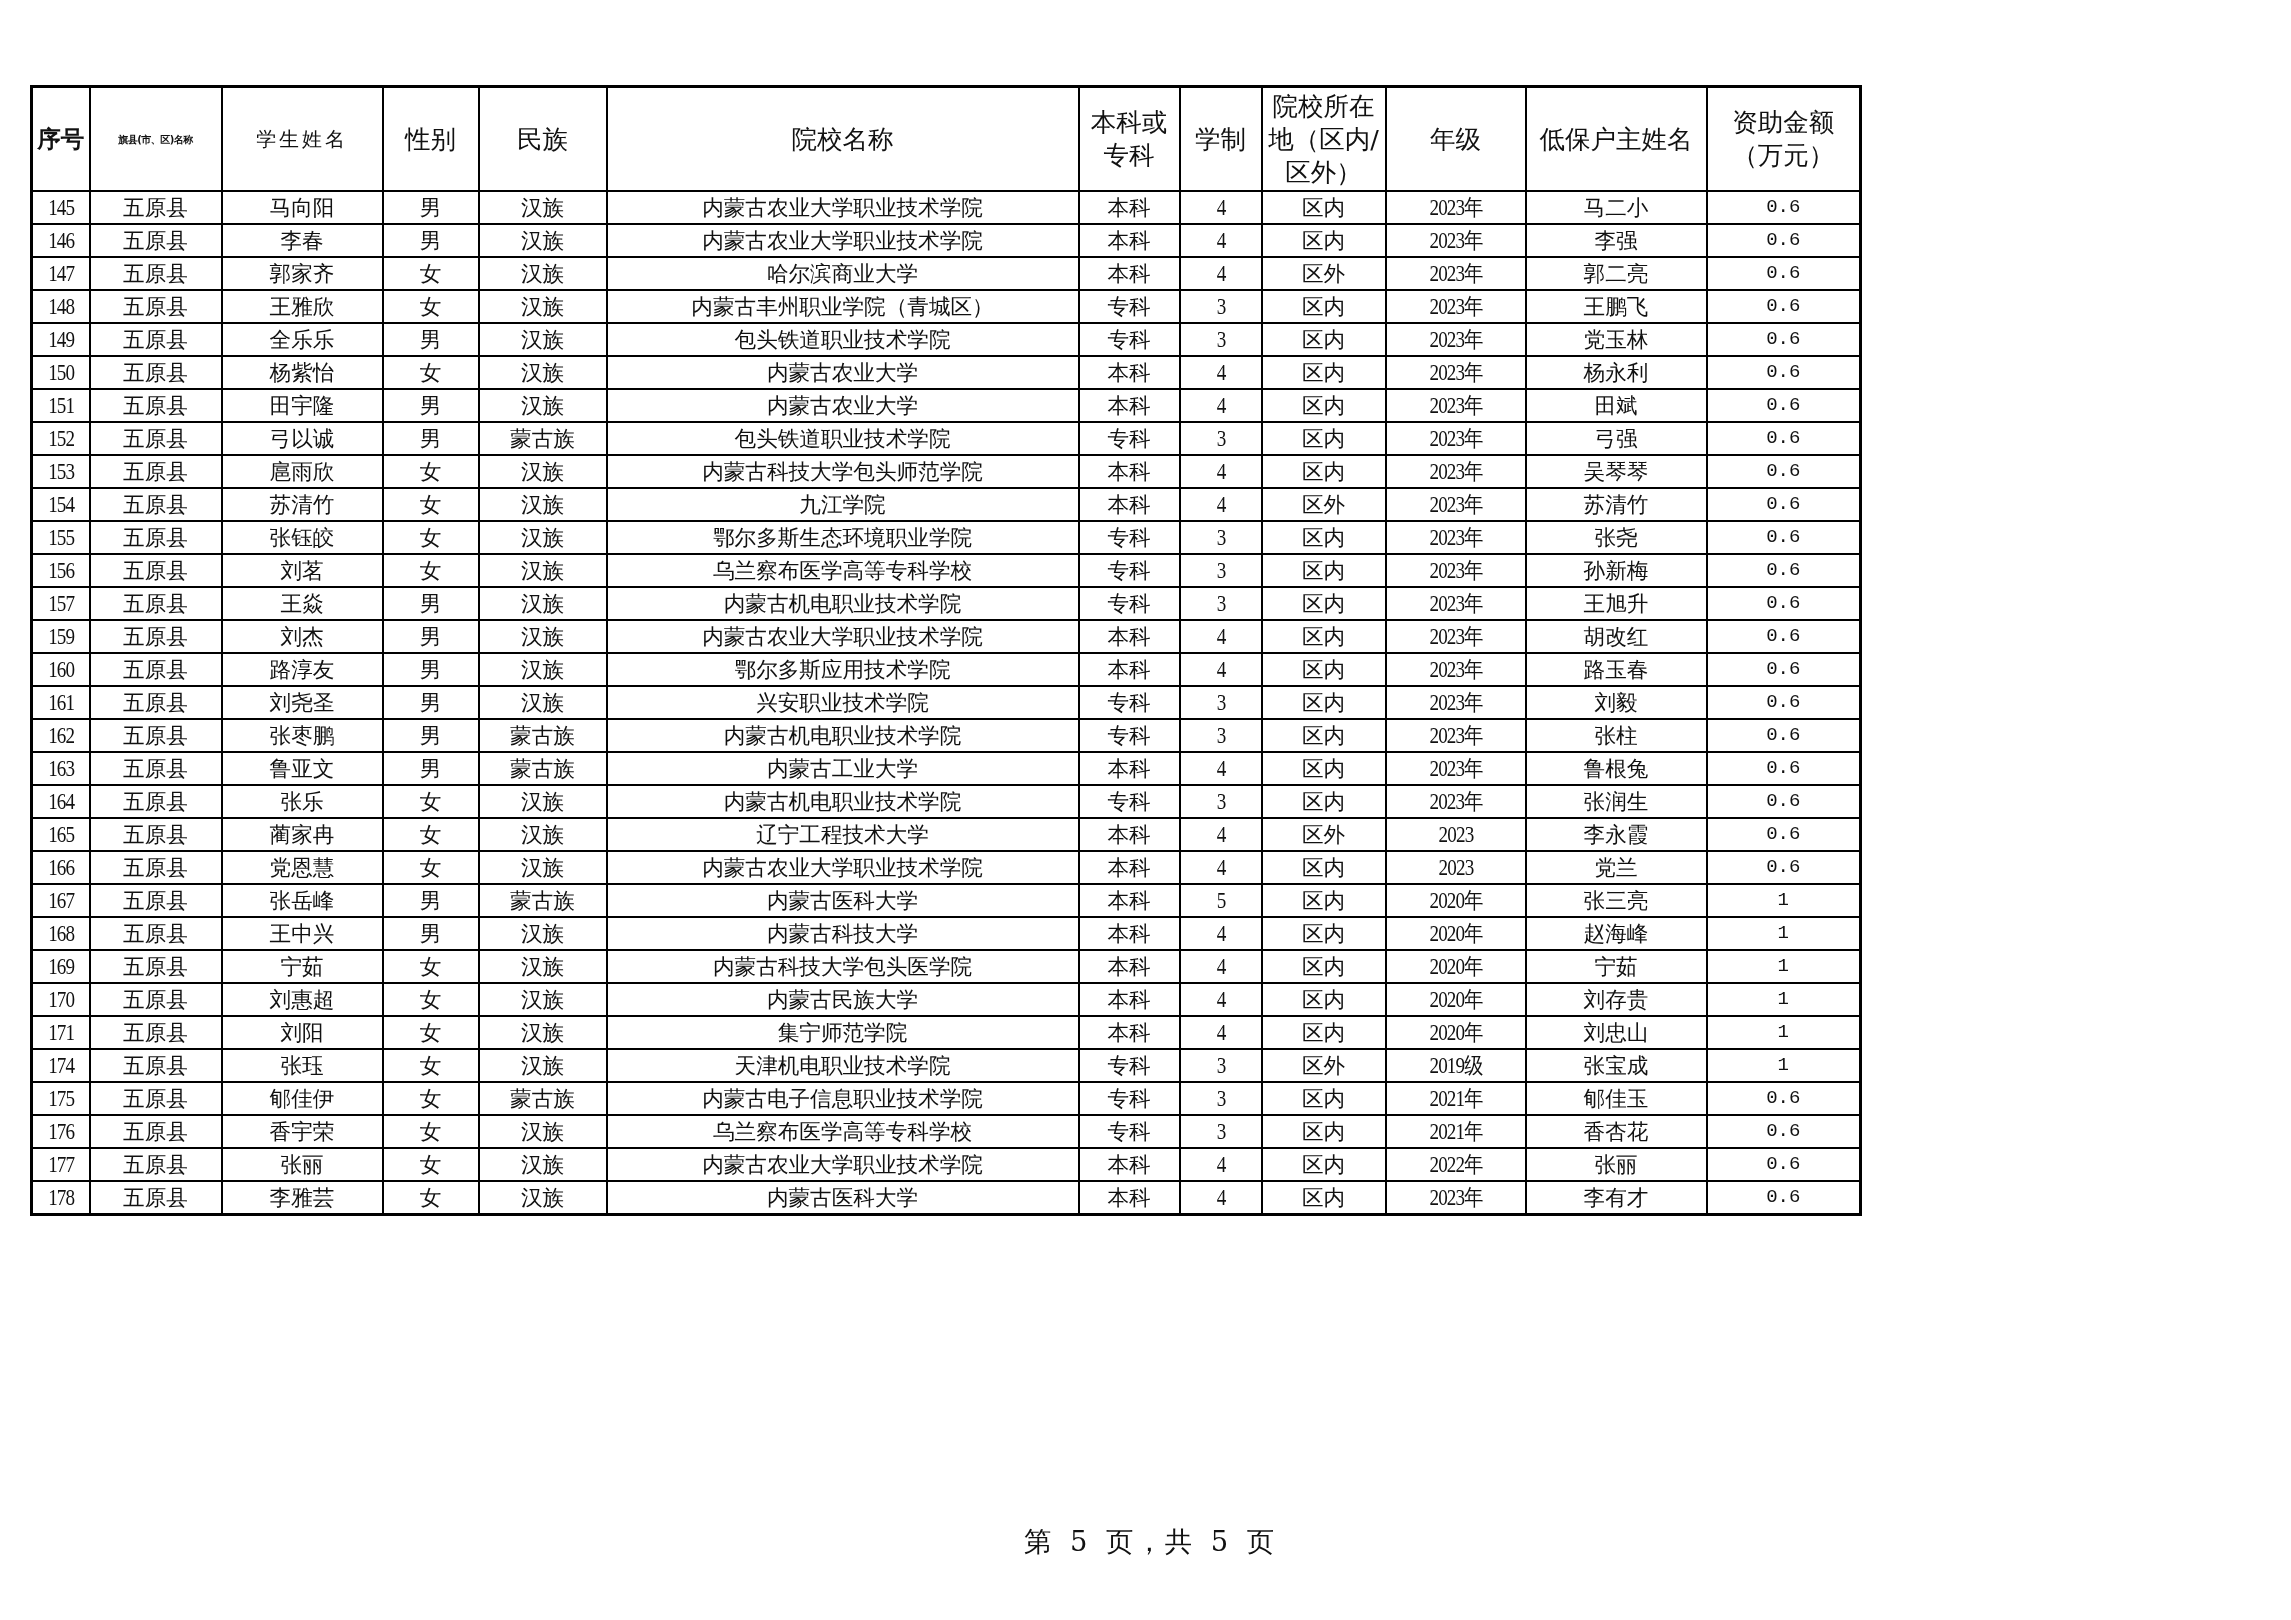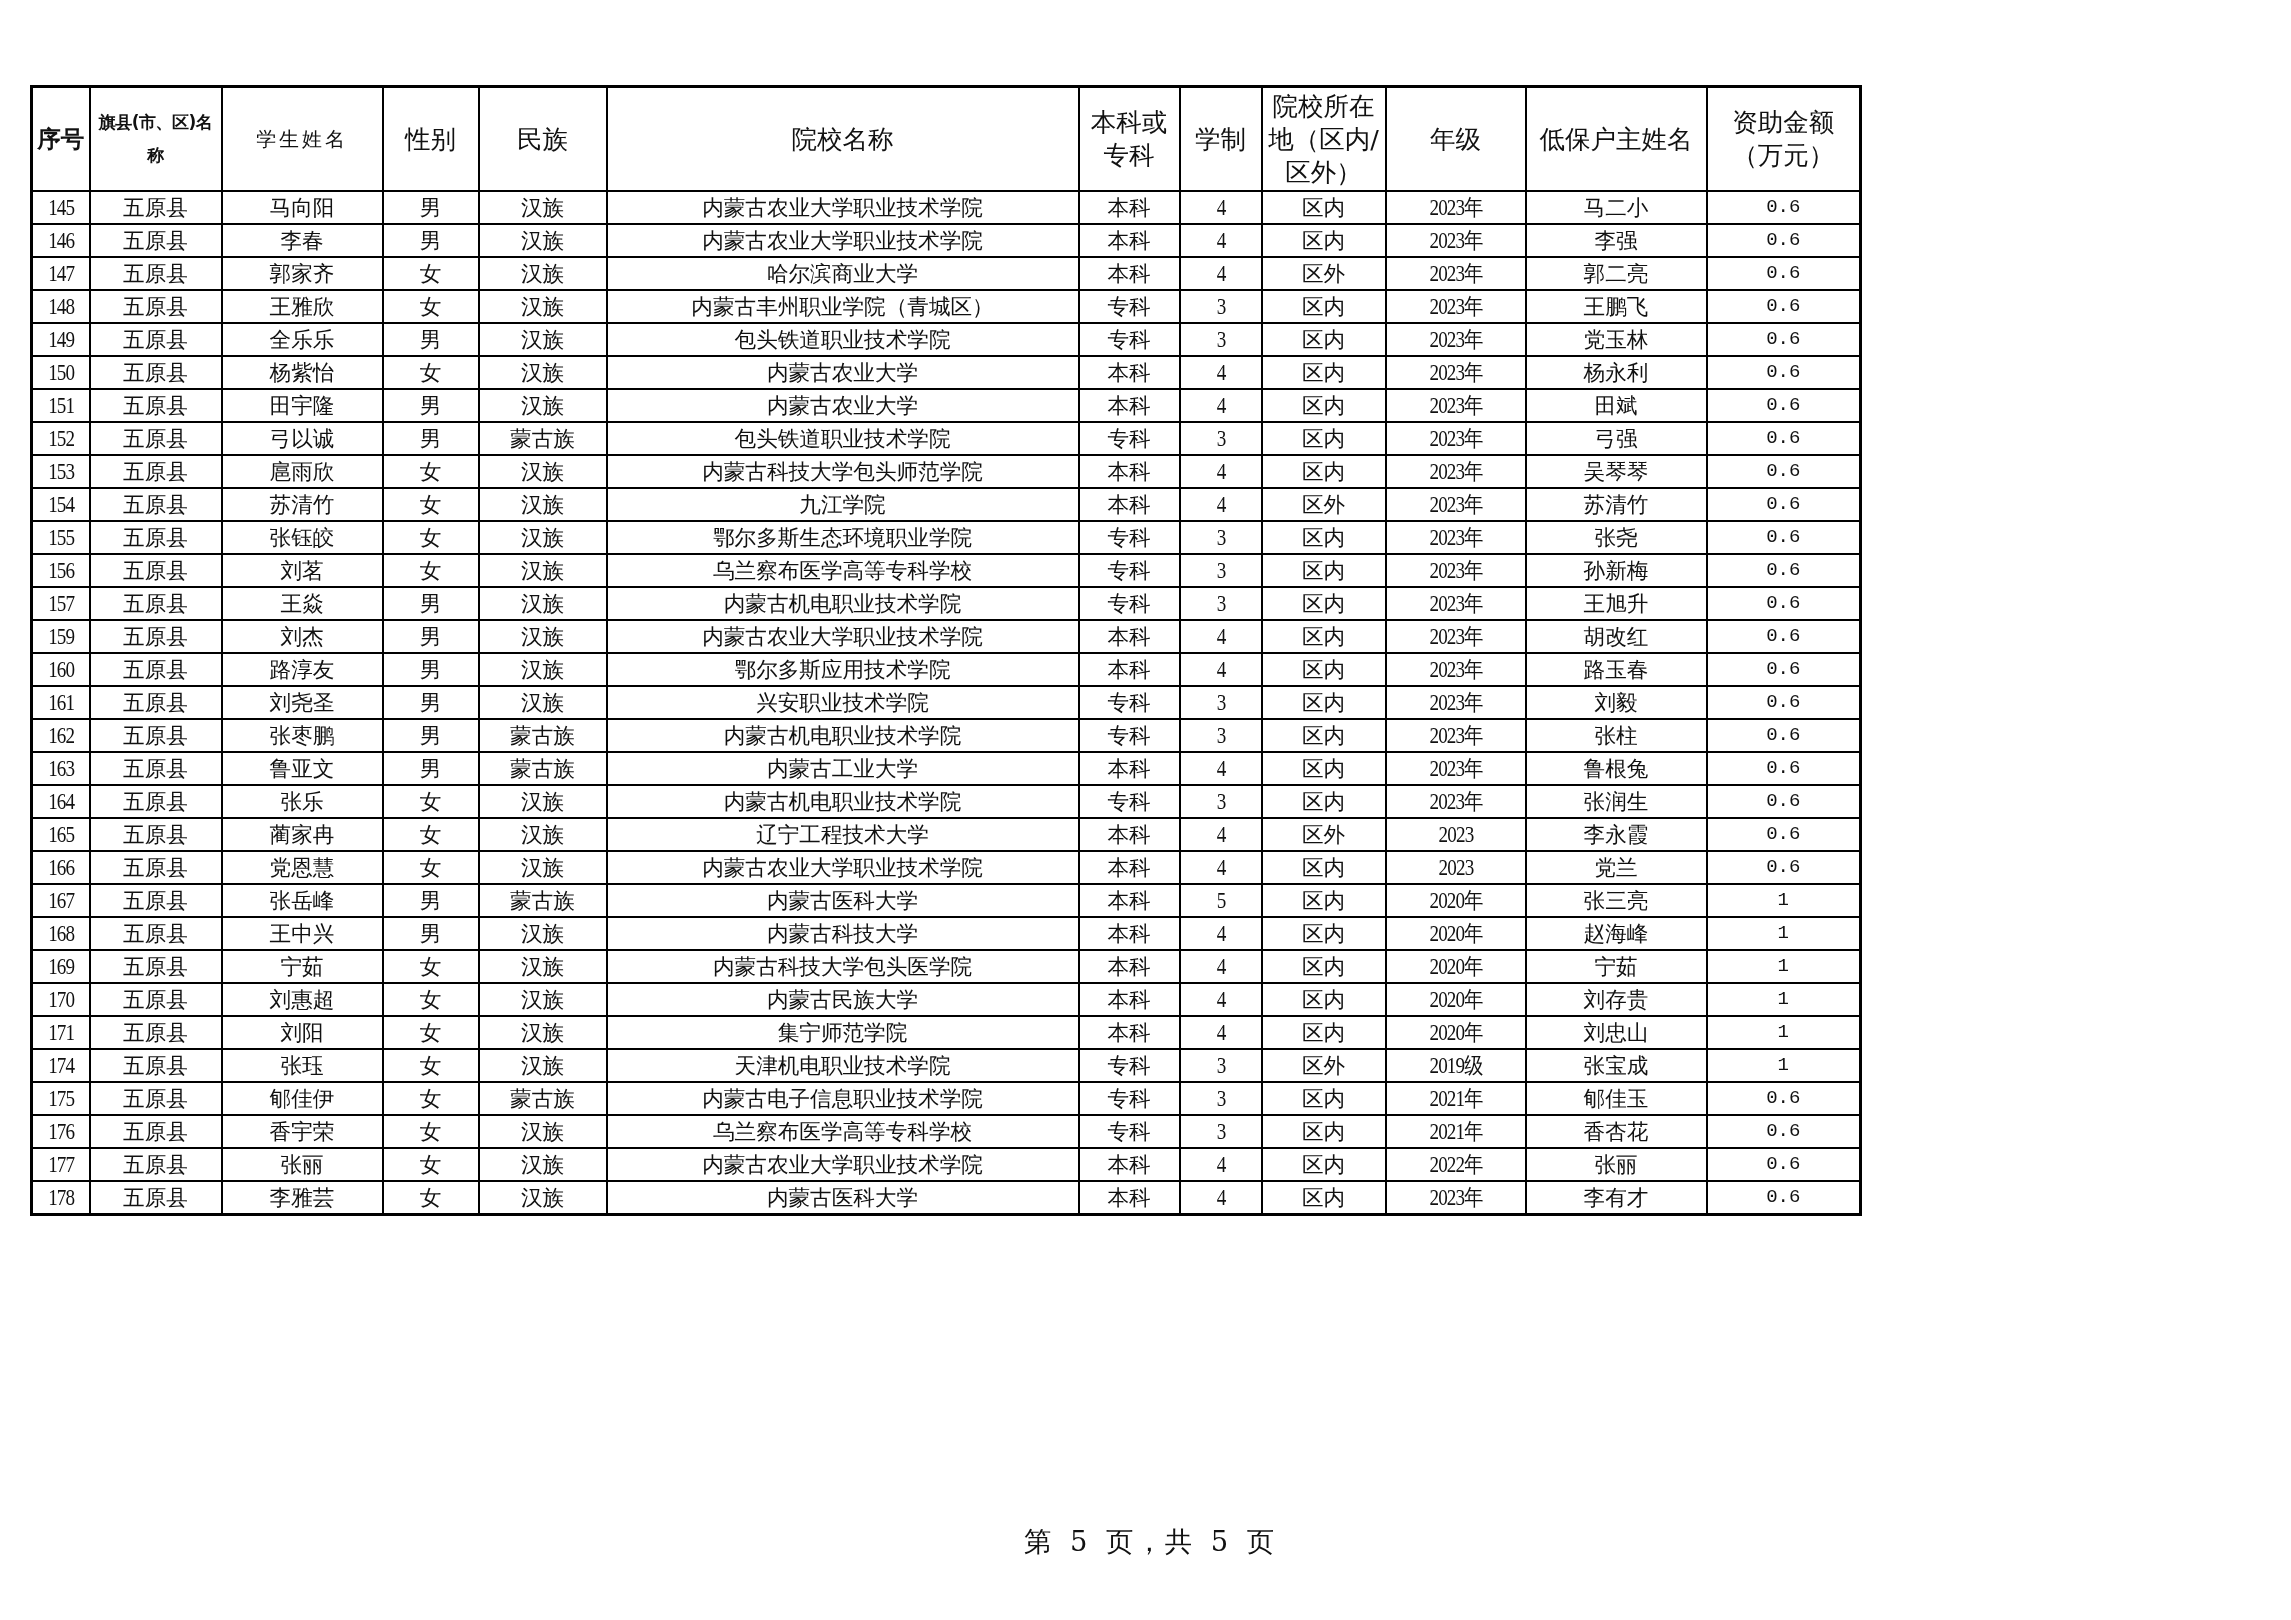--- a/index.html
+++ b/index.html
@@ -13,21 +13,21 @@
     border: 3.9px solid #000;
   }
   .sheet th, .sheet td {
     border: 2.9px solid #000; padding: 0; text-align: center; vertical-align: middle;
     overflow: hidden; white-space: nowrap;
   }
   .sheet thead th {
     height: 102px; font-family: "DejaVu Sans", "Liberation Sans", sans-serif;
     font-weight: normal; font-size: 25.5px; line-height: 33px; white-space: normal;
   }
-  .sheet thead th.h-small { font-size: 17px; font-weight: bold; letter-spacing: -0.5px; }
+  .sheet thead th.h-small { font-size: 10px; font-weight: bold; letter-spacing: -0.5px; }
   .sheet thead th.h-big { font-size: 20px; letter-spacing: 2.9px; }
   .sheet thead th.h-num { font-size: 23.5px; font-weight: bold; }
   .sheet tbody td {
     height: 31px; font-size: 21.6px; line-height: 27.4px;
   }
   .sheet tbody td.c-num { font-family: "Liberation Serif", serif; font-size: 22.5px; letter-spacing: -1px; transform: scaleX(0.85); }
   .sheet tbody td.c-amt { font-family: "Liberation Mono", monospace; font-size: 19px; }
   .footer {
     position: absolute; left: 0; width: 2292px; top: 1524px;
     text-align: center; font-size: 27.4px; letter-spacing: 9.8px;

